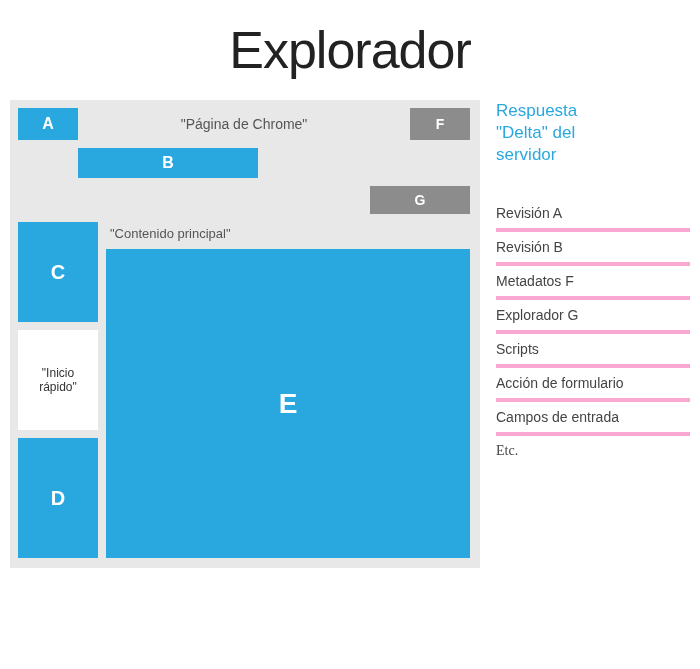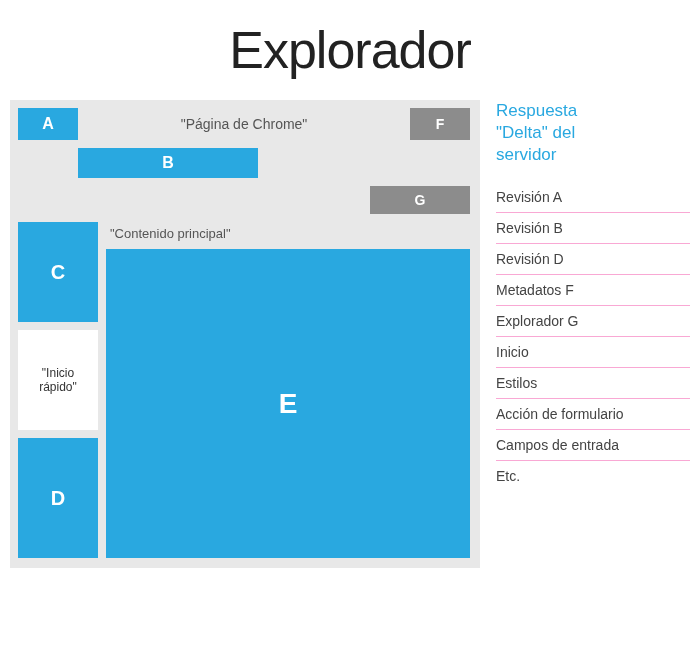--- a/index.html
+++ b/index.html
@@ -200,39 +200,40 @@
     
     .right-panel {
       flex: 1;
       padding: 0 0 0 16px;
     }
 
     .right-panel-title {
       color: #29a8e0;
       font-size: 17px;
       line-height: 1.3;
-      margin-bottom: 16px;
+      margin-bottom: 32px;
       font-weight: 400;
     }
 
     .revision-list {
       list-style: none;
       padding: 0;
     }
 
     .revision-list li {
       font-size: 14px;
       color: #444;
       padding: 7px 0;
-      border-bottom: 1px solid #f9a8d4;
+      border-bottom: 4px solid #f9a8d4;
       cursor: default;
     }
 
     .revision-list li:last-child {
       border-bottom: none;
+      font-family: Liberation Serif, serif;
     }
   </style>
 </head>
 <body>
 
 <h1 class="page-title">Explorador</h1>
 
 <div class="main-content">
 
   <div class="diagram-area">
@@ -270,24 +271,22 @@
 
   <div class="right-panel">
     <div class="right-panel-title">
       <span style="white-space: pre-line;">Respuesta
 "Delta" del
 servidor</span>
     </div>
     <ul class="revision-list" id="revision-list">
         <li>Revisión A</li>
         <li>Revisión B</li>
-        <li>Revisión D</li>
         <li>Metadatos F</li>
         <li>Explorador G</li>
-        <li>Inicio</li>
-        <li>Estilos</li>
+        <li>Scripts</li>
         <li>Acción de formulario</li>
         <li>Campos de entrada</li>
         <li>Etc.</li>
       </ul>
   </div>
 
 </div>
 
 </body></html>

